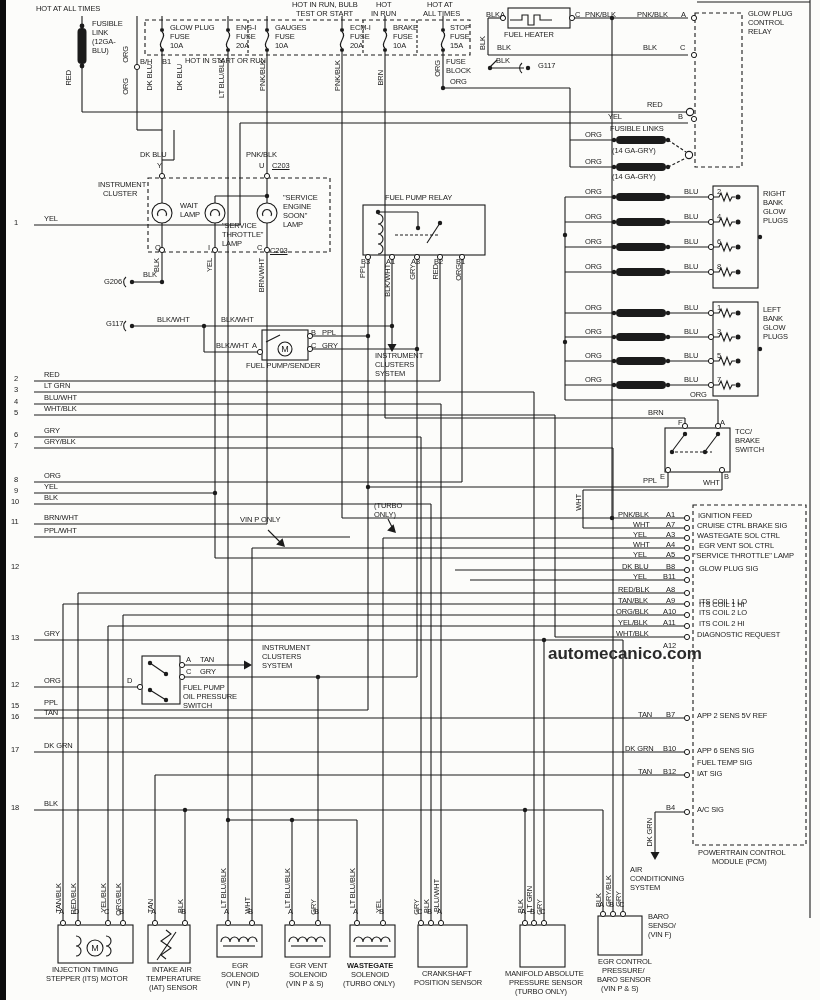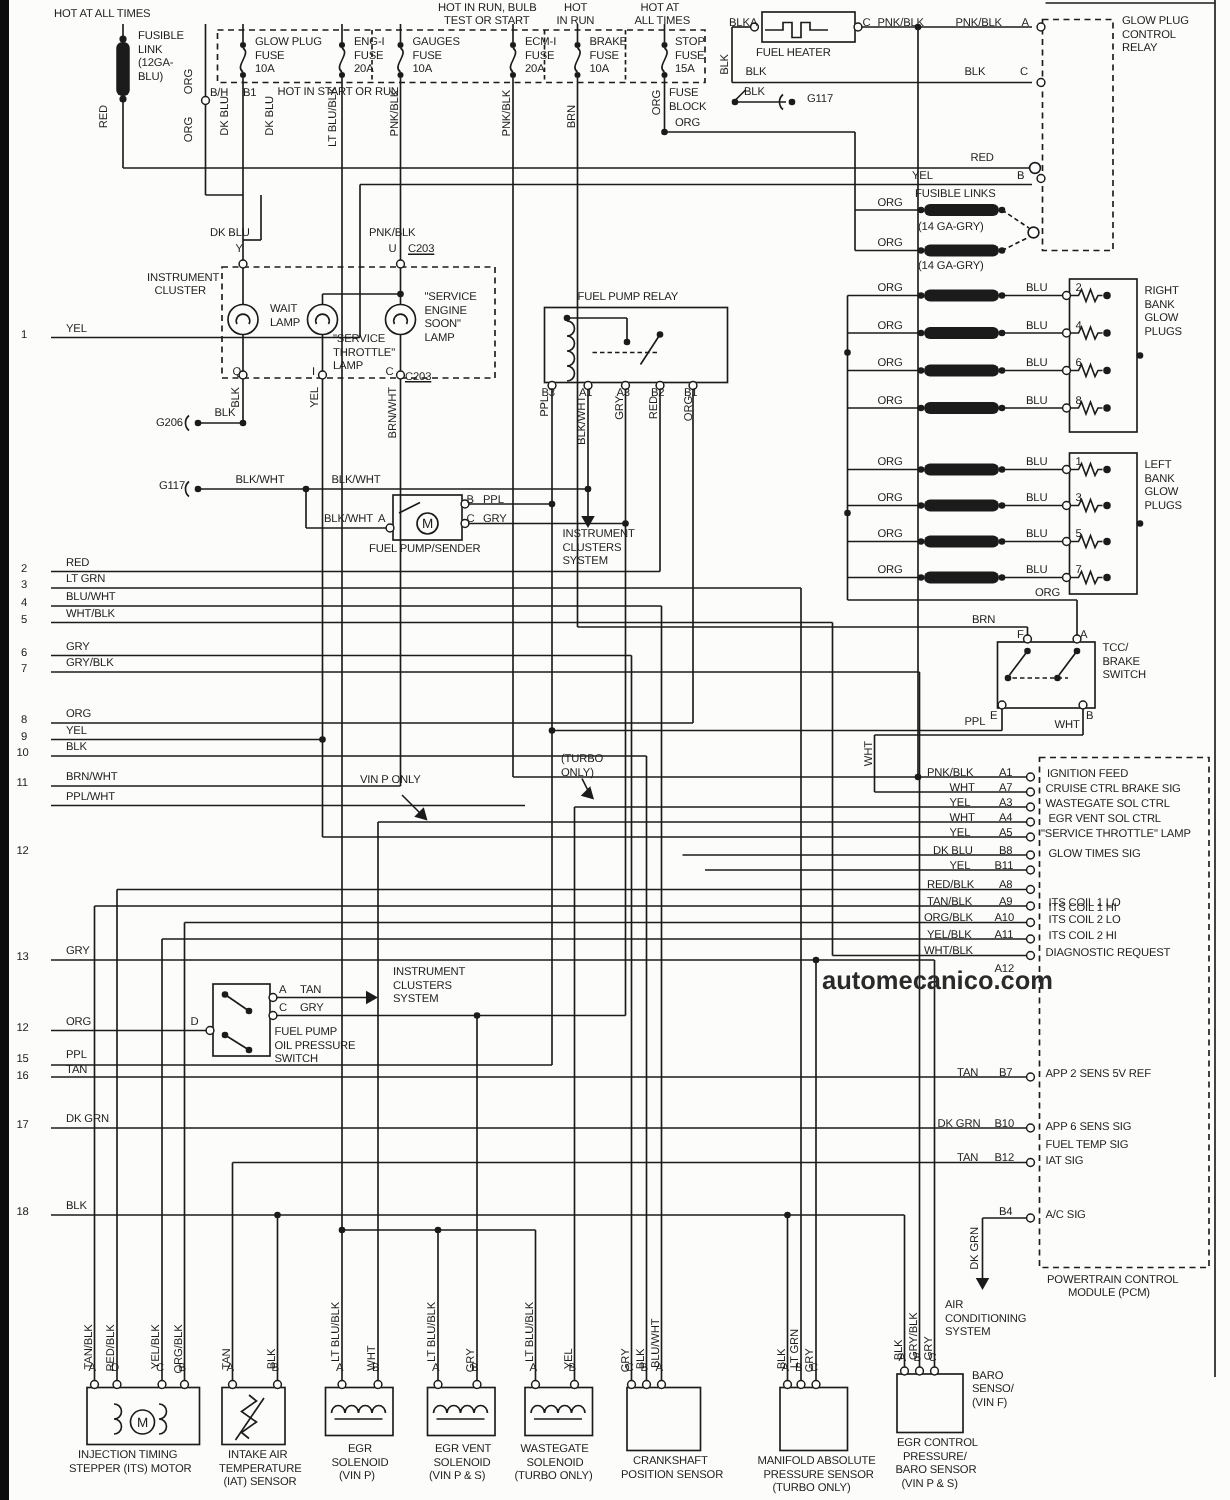--- a/index.html
+++ b/index.html
@@ -621,21 +621,21 @@
       <div class="lbl" style="left: 666px; top: 531px;">A3</div>
       <div class="lbl" style="left: 697px; top: 532px;">WASTEGATE SOL CTRL</div>
       <div class="lbl" style="left: 633px; top: 541px;">WHT</div>
       <div class="lbl" style="left: 666px; top: 541px;">A4</div>
       <div class="lbl" style="left: 699px; top: 542px;">EGR VENT SOL CTRL</div>
       <div class="lbl" style="left: 633px; top: 551px;">YEL</div>
       <div class="lbl" style="left: 666px; top: 551px;">A5</div>
       <div class="lbl" style="left: 694px; top: 552px;">"SERVICE THROTTLE" LAMP</div>
       <div class="lbl" style="left: 622px; top: 563px;">DK BLU</div>
       <div class="lbl" style="left: 666px; top: 563px;">B8</div>
-      <div class="lbl" style="left: 699px; top: 565px;">GLOW TIMES SIG</div>
+      <div class="lbl" style="left: 699px; top: 565px;">GLOW PLUG SIG</div>
       <div class="lbl" style="left: 633px; top: 573px;">YEL</div>
       <div class="lbl" style="left: 663px; top: 573px;">B11</div>
       <div class="lbl" style="left: 618px; top: 586px;">RED/BLK</div>
       <div class="lbl" style="left: 666px; top: 586px;">A8</div>
       <div class="lbl" style="left: 699px; top: 601px;">ITS COIL 1 HI</div>
       <div class="lbl" style="left: 618px; top: 597px;">TAN/BLK</div>
       <div class="lbl" style="left: 666px; top: 597px;">A9</div>
       <div class="lbl" style="left: 699px; top: 598px;">ITS COIL 1 LO</div>
       <div class="lbl" style="left: 616px; top: 608px;">ORG/BLK</div>
       <div class="lbl" style="left: 663px; top: 608px;">A10</div>
@@ -710,21 +710,21 @@
       <div class="lbl" style="left: 46px; top: 975px;">STEPPER (ITS) MOTOR</div>
       <div class="lbl" style="left: 152px; top: 966px;">INTAKE AIR</div>
       <div class="lbl" style="left: 146px; top: 975px;">TEMPERATURE</div>
       <div class="lbl" style="left: 149px; top: 984px;">(IAT) SENSOR</div>
       <div class="lbl" style="left: 232px; top: 962px;">EGR</div>
       <div class="lbl" style="left: 221px; top: 971px;">SOLENOID</div>
       <div class="lbl" style="left: 226px; top: 980px;">(VIN P)</div>
       <div class="lbl" style="left: 290px; top: 962px;">EGR VENT</div>
       <div class="lbl" style="left: 289px; top: 971px;">SOLENOID</div>
       <div class="lbl" style="left: 286px; top: 980px;">(VIN P &amp; S)</div>
-      <div class="lbl" style="left: 347px; top: 962px;">WASTEGATE</div>
+      <div class="lbl" style="left: 347px; top: 962px; font-weight: bold;">WASTEGATE</div>
       <div class="lbl" style="left: 351px; top: 971px;">SOLENOID</div>
       <div class="lbl" style="left: 343px; top: 980px;">(TURBO ONLY)</div>
       <div class="lbl" style="left: 422px; top: 970px;">CRANKSHAFT</div>
       <div class="lbl" style="left: 414px; top: 979px;">POSITION SENSOR</div>
       <div class="lbl" style="left: 505px; top: 970px; text-align: right;">MANIFOLD ABSOLUTE</div>
       <div class="lbl" style="left: 509px; top: 979px;">PRESSURE SENSOR</div>
       <div class="lbl" style="left: 515px; top: 988px;">(TURBO ONLY)</div>
       <div class="lbl" style="left: 598px; top: 958px;">EGR CONTROL</div>
       <div class="lbl" style="left: 602px; top: 967px;">PRESSURE/</div>
       <div class="lbl" style="left: 597px; top: 976px;">BARO SENSOR</div>

